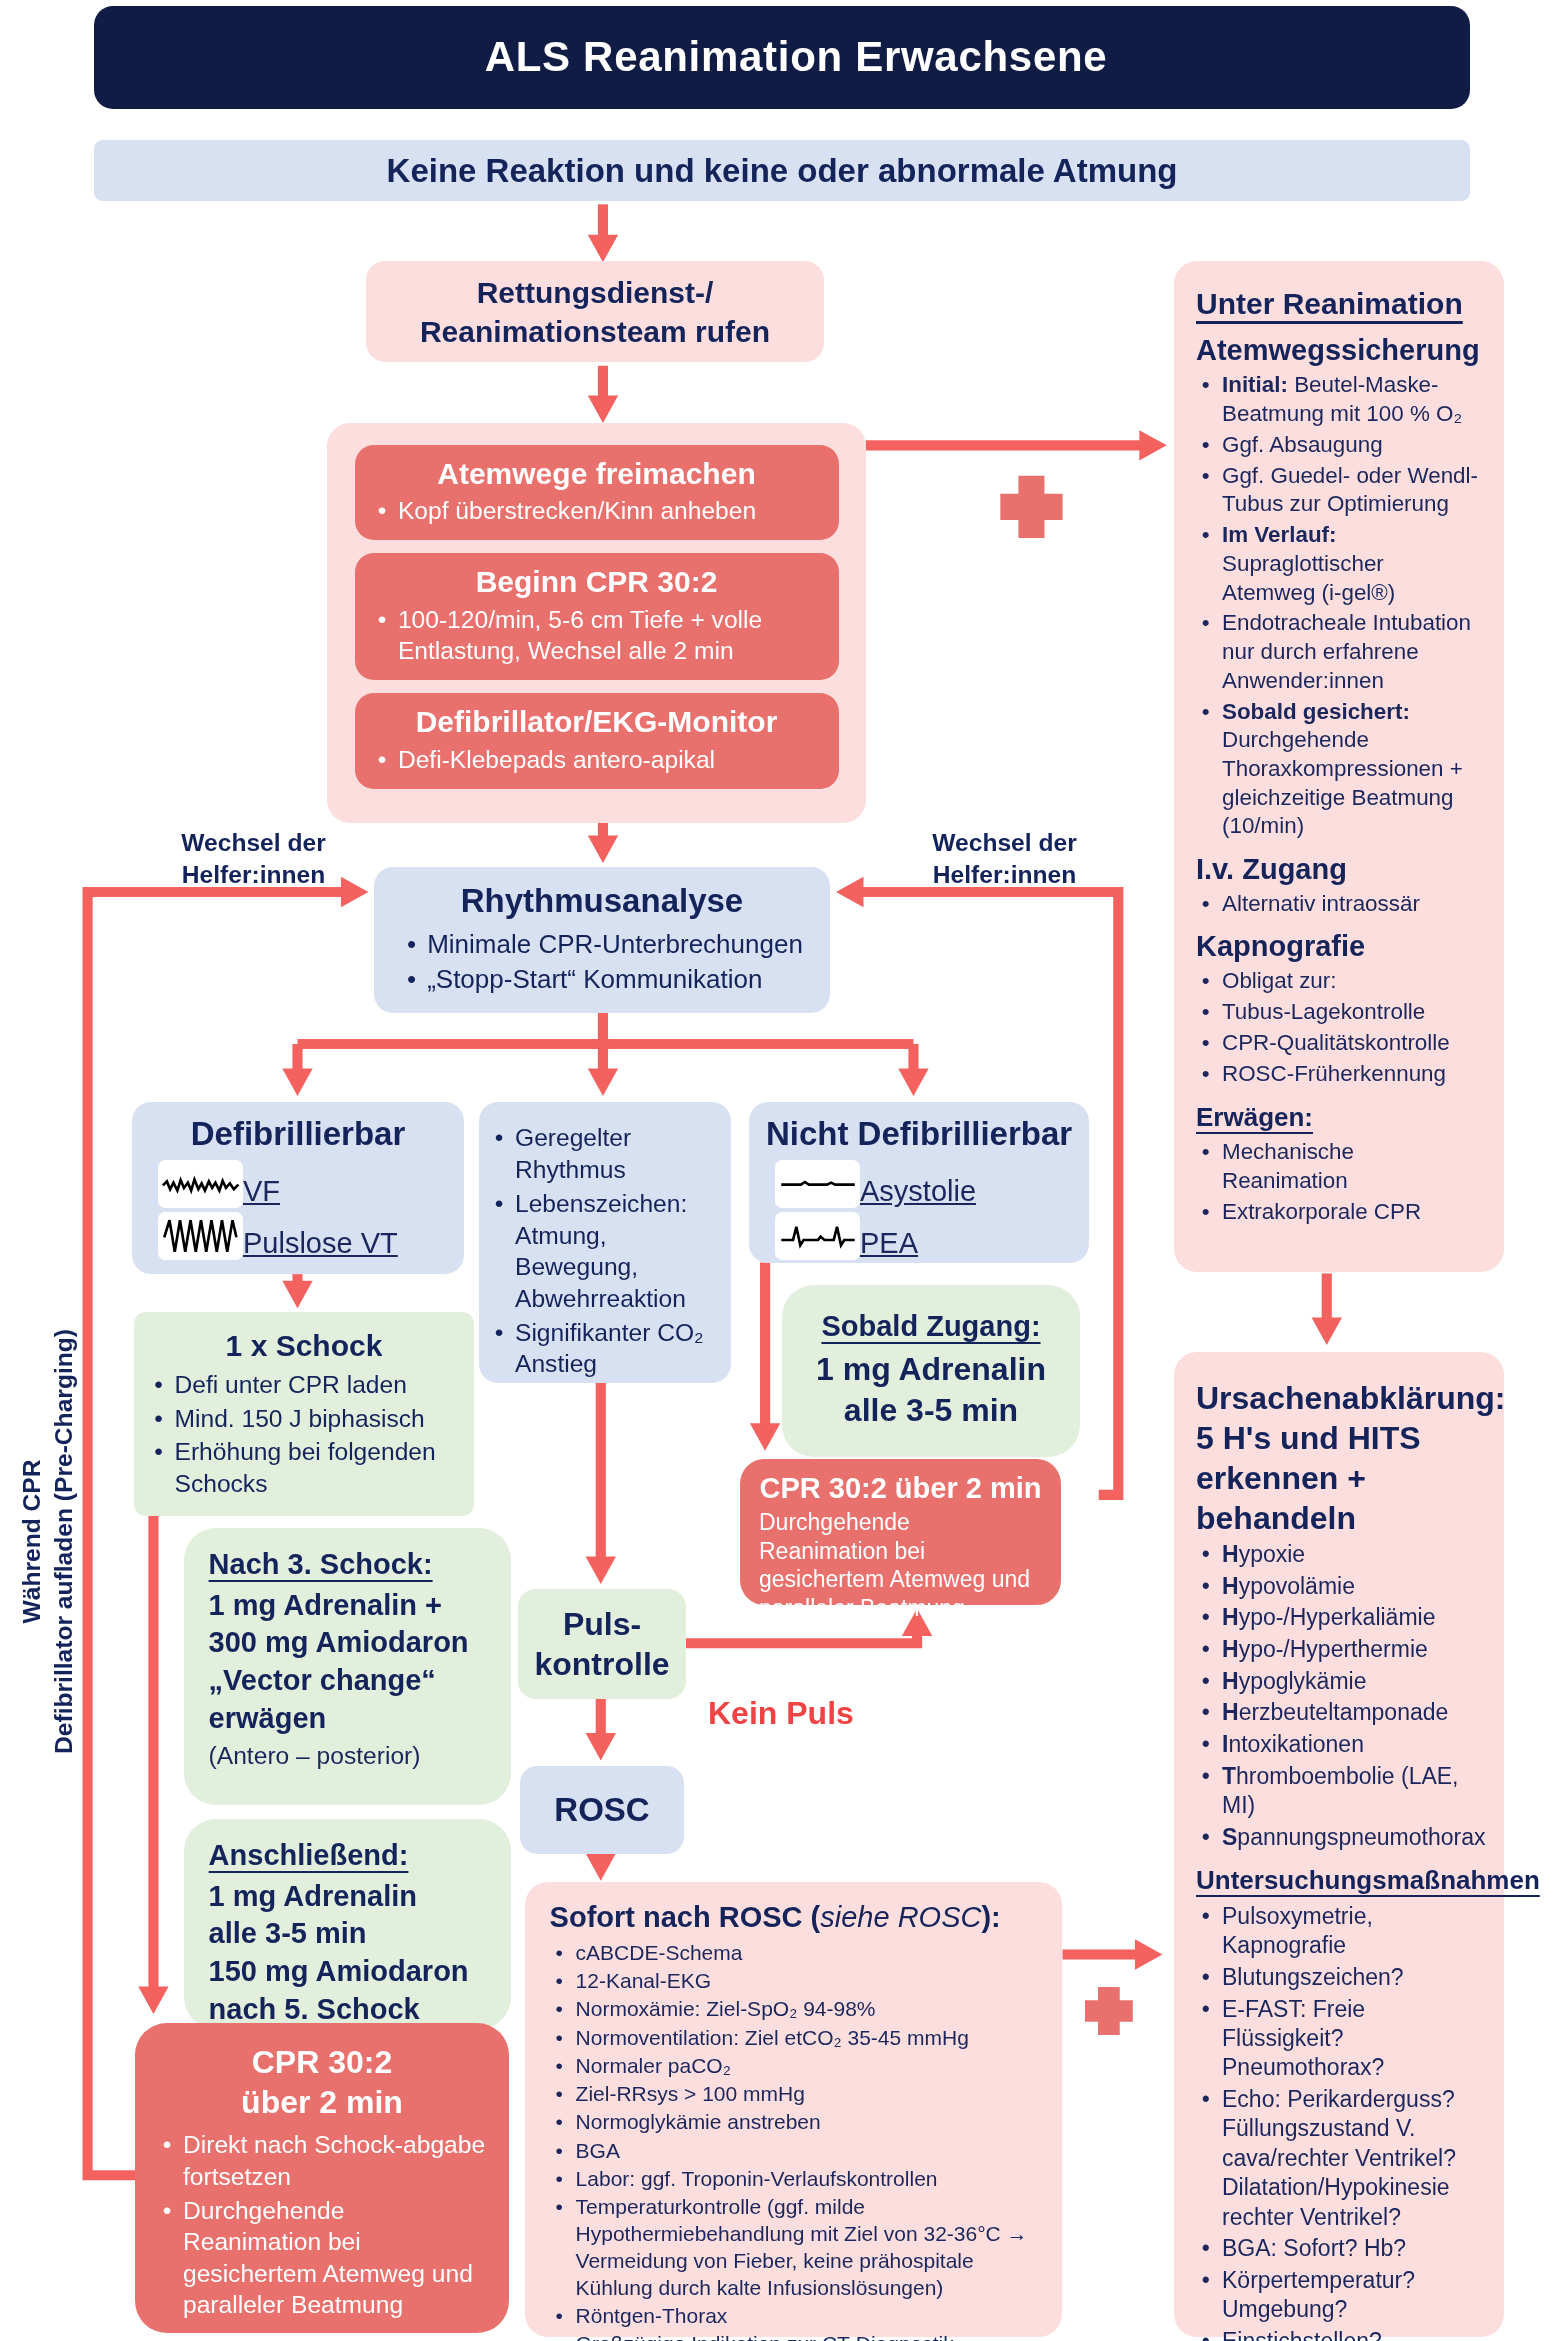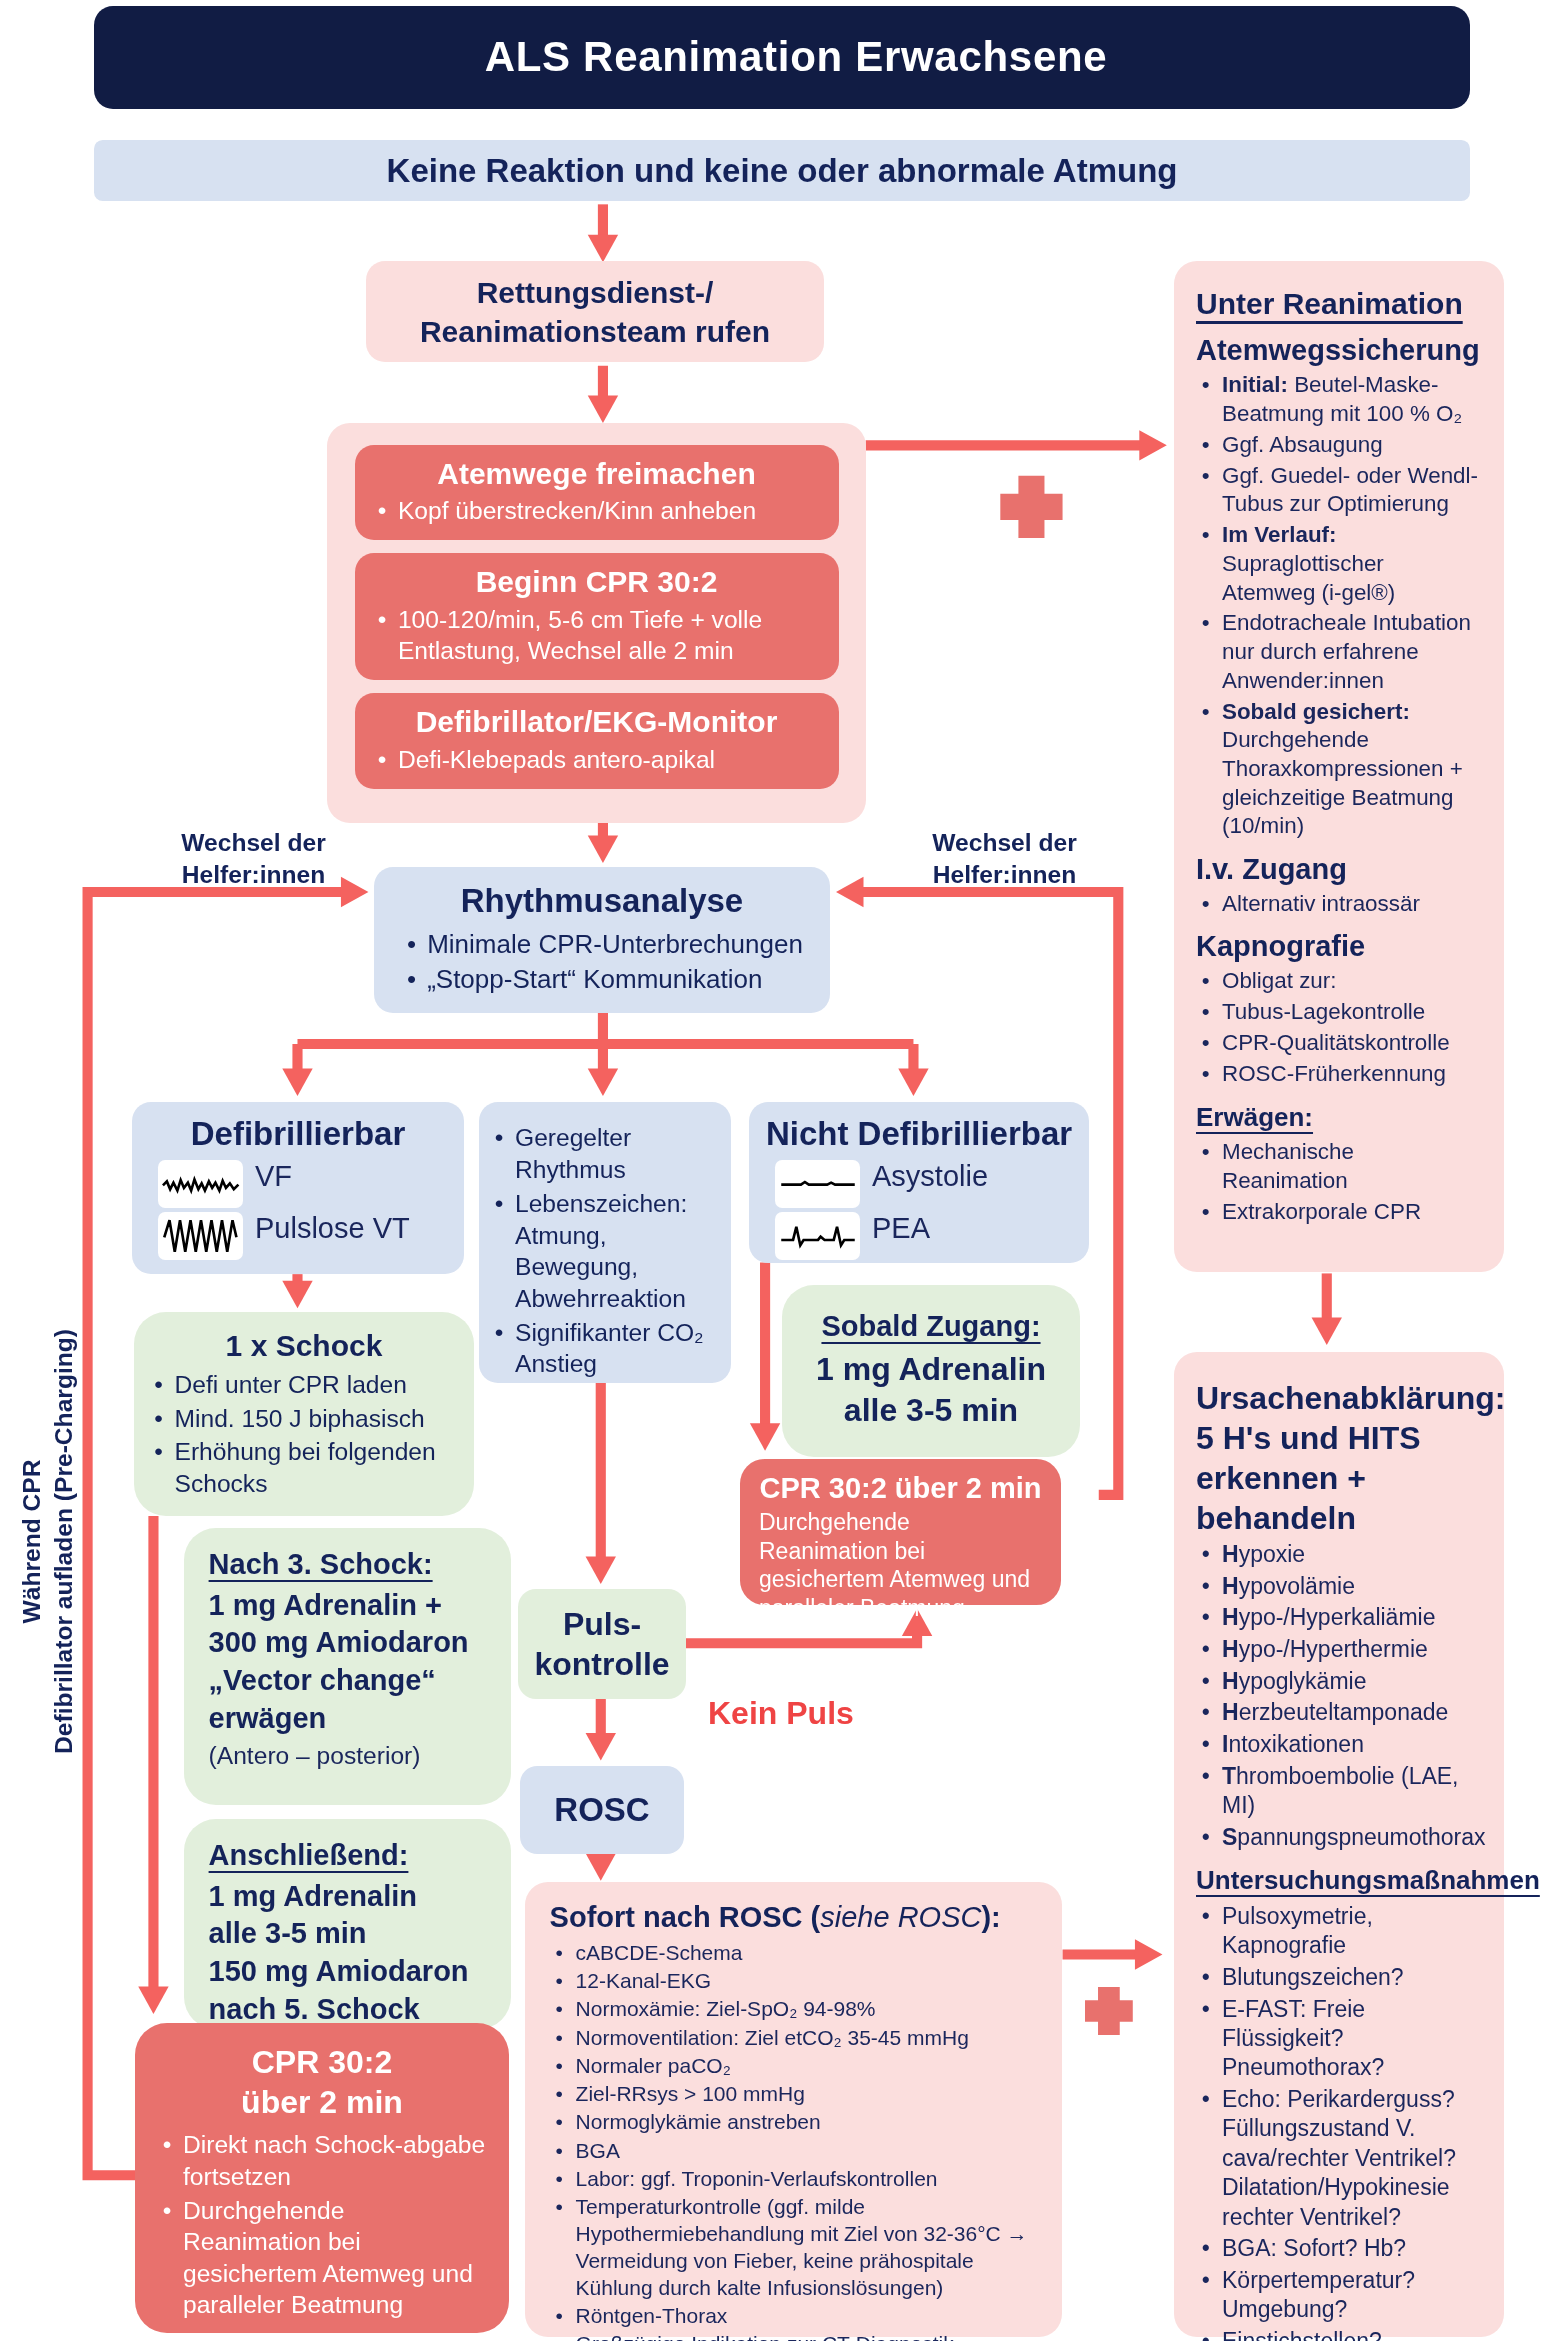--- a/index.html
+++ b/index.html
@@ -6,36 +6,36 @@
   .canvas{position:relative;width:1562px;height:2342px;background:#ffffff;overflow:hidden;
           font-family:"Liberation Sans",sans-serif;color:#1A265C;}
   .overlay{position:absolute;left:0;top:0;z-index:1;}
   .box{position:absolute;z-index:2;box-sizing:border-box;}
   .navy{background:#111C44;border-radius:19px;display:flex;align-items:center;justify-content:center;}
   .navy .t{color:#ffffff;font-size:42px;font-weight:bold;letter-spacing:0.7px;}
   .bluebar{background:#D7E1F1;border-radius:8.7px;display:flex;align-items:center;justify-content:center;}
   .bluebar .t{color:#14235A;font-size:33px;font-weight:bold;}
   .pinkbox{background:#FBDEDD;border-radius:19px;}
   .bluebox{background:#D7E1F1;border-radius:19px;}
-  .greenbox{background:#E2EFDC;border-radius:32px;}
+  .greenbox{background:#E2EFDC;border-radius:12px;}
   .redbox{background:#E8716D;border-radius:19px;color:#ffffff;}
   .center{display:flex;flex-direction:column;align-items:center;justify-content:center;text-align:center;}
   .calltext{font-size:30px;font-weight:bold;line-height:1.3;color:#14235A;text-align:center;}
   .group{display:flex;flex-direction:column;gap:13px;padding:22px 27.5px;}
   .step .ttl{font-size:30px;font-weight:bold;text-align:center;line-height:1.15;margin-bottom:4.3px;}
   .step{padding:11.6px 17.4px;}
   .blist{list-style:none;margin:0;padding:0;}
   .blist li{position:relative;padding-left:26px;line-height:1.28;margin:2px 0;}
   .blist li::before{content:"•";position:absolute;left:5.8px;top:0;}
   .step .blist{font-size:24.6px;}
   .rhythm .ttl{font-size:33px;font-weight:bold;text-align:center;margin-bottom:5.8px;color:#14235A;}
   .rhythm .blist{font-size:26px;color:#14235A;}
   .helper{position:absolute;z-index:2;font-size:24.6px;font-weight:bold;color:#14235A;text-align:center;line-height:1.3;}
   .branch .ttl{font-size:33px;font-weight:bold;color:#14235A;text-align:center;margin:13px 0 7.2px 0;}
-  .ekgrow{display:flex;align-items:flex-start;gap:12px;margin:4.3px 0 4.3px 26px;}
+  .ekgrow{display:flex;align-items:flex-end;gap:0;margin:4.3px 0 4.3px 26px;text-decoration:underline;}
   .ekg{width:85px;height:48px;background:#ffffff;border-radius:7.2px;flex:0 0 auto;display:flex;align-items:center;justify-content:center;}
   .ekg svg{width:80px;height:42px;}
   .ekglabel{font-size:29px;color:#1A265C;}
   .midbox{padding:17.4px 10px;}
   .midbox .blist{font-size:24.6px;color:#14235A;}
   .midbox .blist li{margin:2.9px 0;}
   .gtitle{font-size:30px;font-weight:bold;color:#14235A;text-align:center;margin-bottom:5.8px;}
   .shock{padding:17.4px 14.5px;}
   .shock .blist{font-size:24.6px;color:#14235A;}
   .medbox{padding:20px 24.6px;border-radius:32px;}

